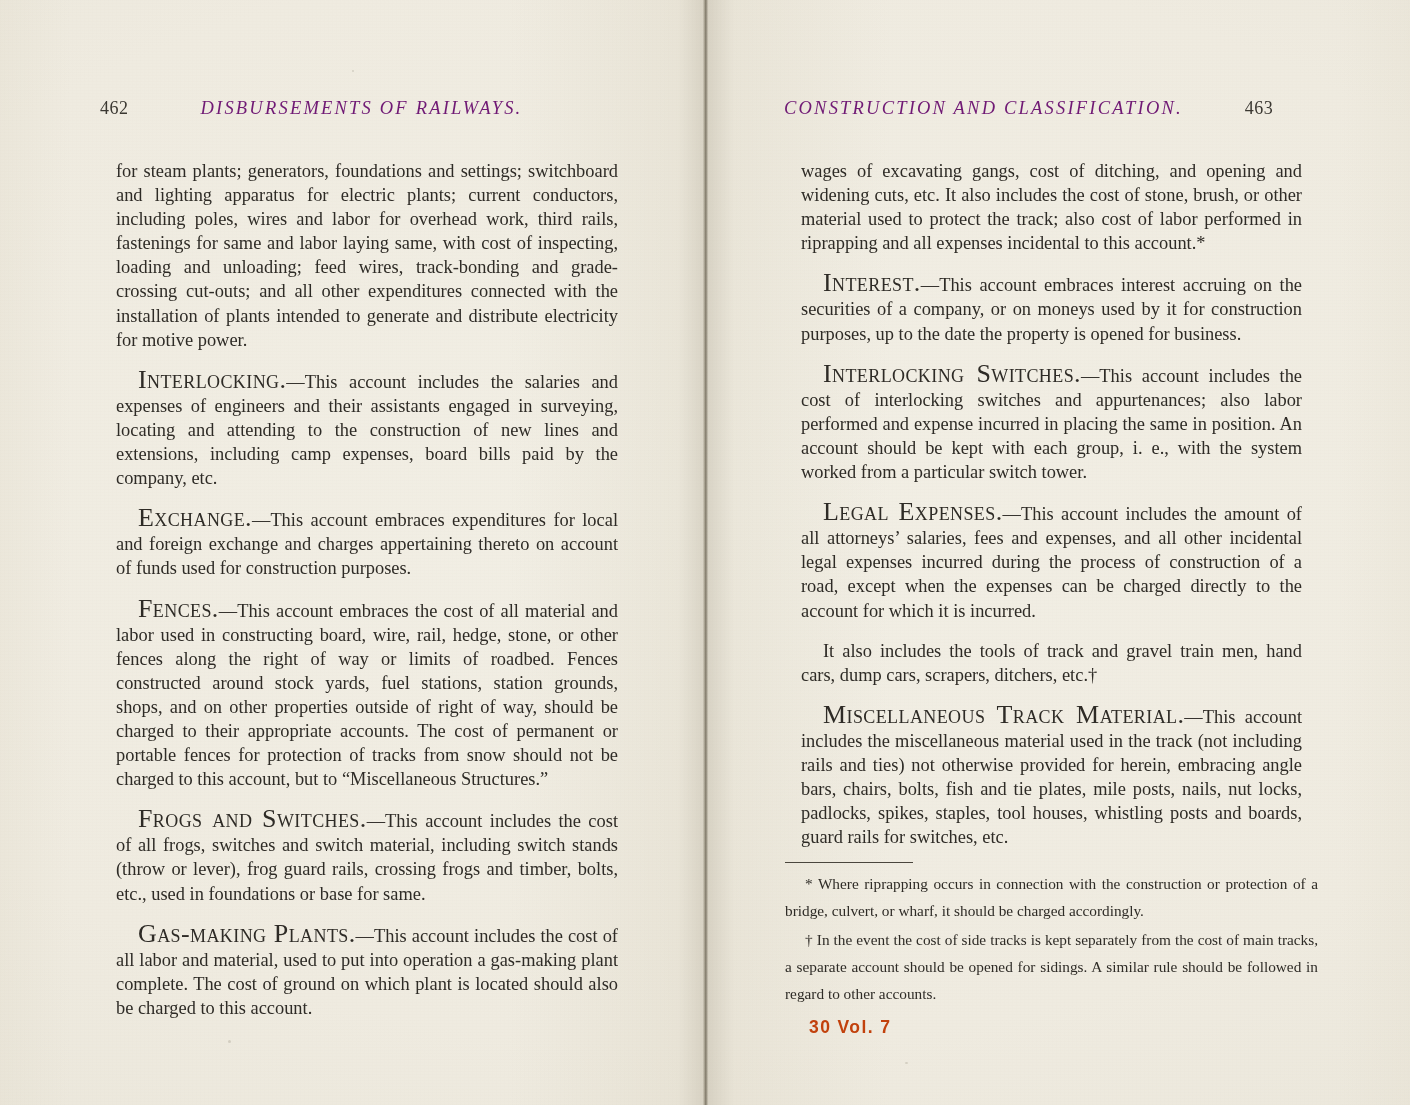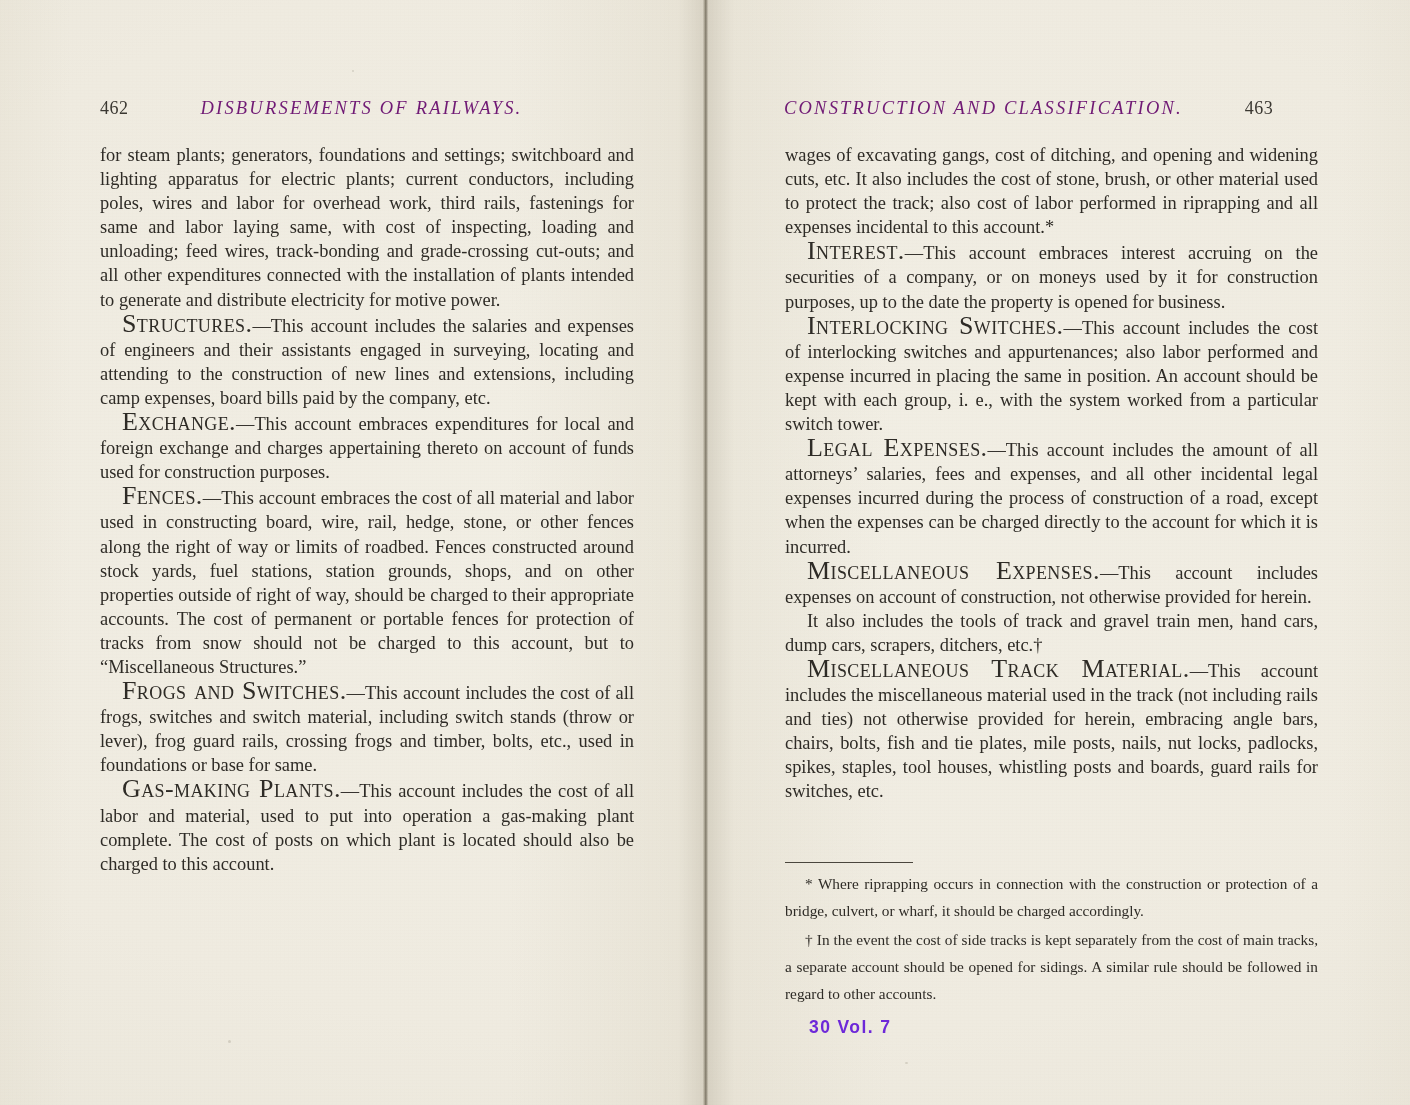--- a/index.html
+++ b/index.html
@@ -122,21 +122,21 @@
     text-justify: inter-word;
     color: #2e2b26;
     hyphens: none;
   }
   .page-left .column  { left: 100px;  width: 534px; }
   .page-right .column { left: 785px;  width: 533px; }
   
   .page-right .column { left: 79px; }
 
   .column p {
-    margin: 0;
+    margin: 16px;
     text-indent: 22px;
   }
   .column p.flush { text-indent: 0; }
 
   .sc {
     font-variant: small-caps;
     font-size: 26px;
     letter-spacing: 0.4px;
   }
 
@@ -162,21 +162,21 @@
   }
   .footnotes p + p { margin-top: 2px; }
 
   .signature {
     margin-top: 10px;
     padding-left: 24px;
     font-family: "Liberation Sans", "DejaVu Sans", sans-serif;
     font-weight: bold;
     font-size: 17.5px;
     letter-spacing: 1.4px;
-    color: #6d28d9;
+    color: #c2410c;
   }
 
   
   .speck {
     position: absolute;
     background: rgba(120,110,90,0.22);
     border-radius: 50%;
     pointer-events: none;
   }
 </style>
@@ -197,37 +197,37 @@
       <span class="head-title">DISBURSEMENTS OF RAILWAYS.</span>
     </div>
 
     <div class="column">
 
       <p class="flush">
         <span>for steam plants; generators, foundations and settings; switchboard and lighting apparatus for electric plants; current conductors, including poles, wires and labor for overhead work, third rails, fastenings for same and labor laying same, with cost of inspecting, loading and unloading; feed wires, track-bonding and grade-crossing cut-outs; and all other expenditures connected with the installation of plants intended to generate and distribute electricity for motive power.</span>
       </p>
 
       <p>
-        <span class="sc">Structures.</span><span>—This account includes the salaries and expenses of engineers and their assistants engaged in surveying, locating and attending to the construction of new lines and extensions, including camp expenses, board bills paid by the company, etc.</span>
+        <span class="sc">Interlocking.</span><span>—This account includes the salaries and expenses of engineers and their assistants engaged in surveying, locating and attending to the construction of new lines and extensions, including camp expenses, board bills paid by the company, etc.</span>
       </p>
 
       <p>
         <span class="sc">Exchange.</span><span>—This account embraces expenditures for local and foreign exchange and charges appertaining thereto on account of funds used for construction purposes.</span>
       </p>
 
       <p>
         <span class="sc">Fences.</span><span>—This account embraces the cost of all material and labor used in constructing board, wire, rail, hedge, stone, or other fences along the right of way or limits of roadbed.  Fences constructed around stock yards, fuel stations, station grounds, shops, and on other properties outside of right of way, should be charged to their appropriate accounts.  The cost of permanent or portable fences for protection of tracks from snow should not be charged to this account, but to “Miscellaneous Structures.”</span>
       </p>
 
       <p>
         <span class="sc">Frogs and Switches.</span><span>—This account includes the cost of all frogs, switches and switch material, including switch stands (throw or lever), frog guard rails, crossing frogs and timber, bolts, etc., used in foundations or base for same.</span>
       </p>
 
       <p>
-        <span class="sc">Gas-making Plants.</span><span>—This account includes the cost of all labor and material, used to put into operation a gas-making plant complete.  The cost of posts on which plant is located should also be charged to this account.</span>
+        <span class="sc">Gas-making Plants.</span><span>—This account includes the cost of all labor and material, used to put into operation a gas-making plant complete.  The cost of ground on which plant is located should also be charged to this account.</span>
       </p>
 
 
     </div>
   </div>
 
   <div class="page page-right">
 
     <div class="running-head">
       <span class="head-title">CONSTRUCTION AND CLASSIFICATION.</span>
@@ -245,23 +245,20 @@
       </p>
 
       <p>
         <span class="sc">Interlocking Switches.</span><span>—This account includes the cost of interlocking switches and appurtenances; also labor performed and expense incurred in placing the same in position.  An account should be kept with each group, i. e., with the system worked from a particular switch tower.</span>
       </p>
 
       <p>
         <span class="sc">Legal Expenses.</span><span>—This account includes the amount of all attorneys’ salaries, fees and expenses, and all other incidental legal expenses incurred during the process of construction of a road, except when the expenses can be charged directly to the account for which it is incurred.</span>
       </p>
 
-      <p>
-        <span class="sc">Miscellaneous Expenses.</span><span>—This account includes expenses on account of construction, not otherwise provided for herein.</span>
-      </p>
 
       <p>
         <span>It also includes the tools of track and gravel train men, hand cars, dump cars, scrapers, ditchers, etc.†</span>
       </p>
 
       <p>
         <span class="sc">Miscellaneous Track Material.</span><span>—This account includes the miscellaneous material used in the track (not including rails and ties) not otherwise provided for herein, embracing angle bars, chairs, bolts, fish and tie plates, mile posts, nails, nut locks, padlocks, spikes, staples, tool houses, whistling posts and boards, guard rails for switches, etc.</span>
       </p>
 
     </div>

